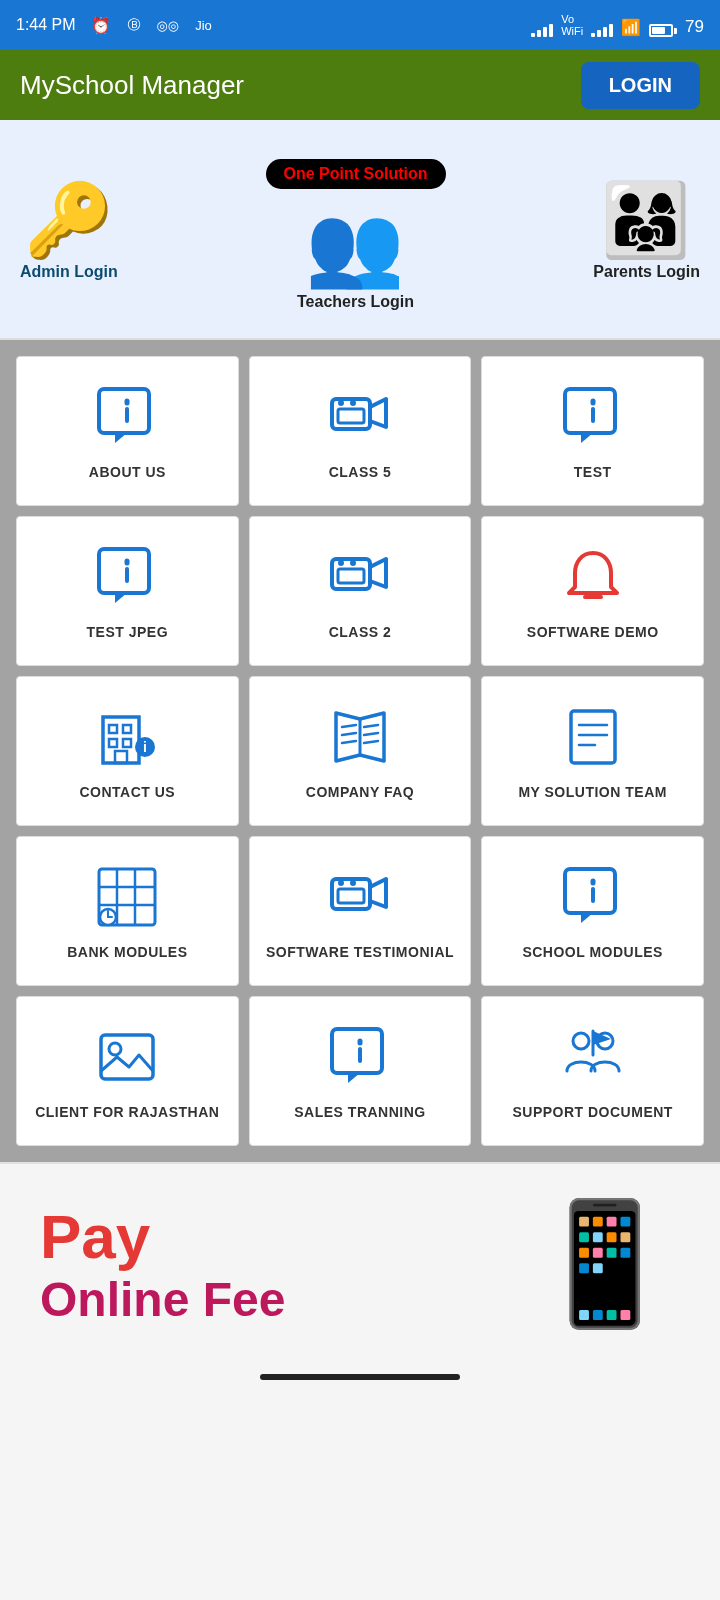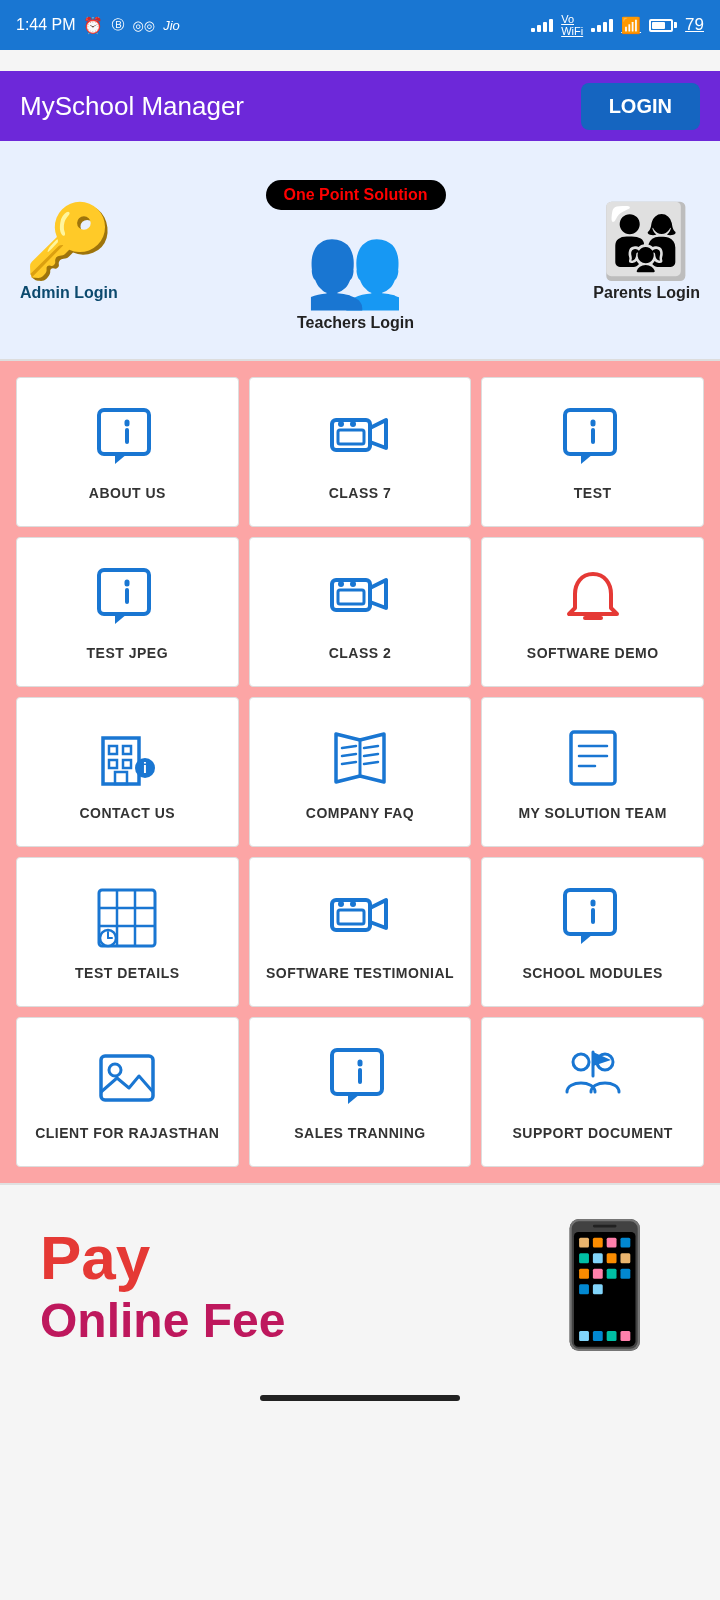--- a/index.html
+++ b/index.html
@@ -16,32 +16,31 @@
       background: #1976d2;
       color: white;
       display: flex;
       justify-content: space-between;
       align-items: center;
       padding: 8px 16px;
       height: 50px;
       font-size: 16px;
       font-weight: 500;
     }
-    .status-left { display: flex; align-items: center; gap: 8px; }
-    .status-right { display: flex; align-items: center; gap: 8px; font-size: 14px; text-decoration: underline; }
+    .status-left { display: flex; align-items: center; gap: 16px; }
+    .status-right { display: flex; align-items: flex-end; gap: 8px; font-size: 14px; }
 
     
     .header {
-      background: #6d28d9;
+      background: #4d7c0f;
       display: flex;
       justify-content: space-between;
       align-items: center;
       padding: 25px 20px;
       height: 70px;
-      margin-top: 21px;
     }
     .header-title {
       color: white;
       font-size: 26px;
       font-weight: 500;
     }
     .login-btn {
       background: #1565c0;
       color: white;
       border: none;
@@ -84,21 +83,21 @@
       font-size: 16px;
       font-weight: bold;
       padding: 6px 18px;
       border-radius: 20px;
       margin-bottom: 6px;
       white-space: nowrap;
     }
 
     
     .grid-section {
-      background: #fca5a5;
+      background: #a3a3a3;
       padding: 16px;
     }
     .grid {
       display: grid;
       grid-template-columns: 1fr 1fr 1fr;
       gap: 10px;
     }
     .grid-item {
       border: 1.5px solid #ddd;
       border-radius: 4px;
@@ -201,21 +200,21 @@
   </style>
 </head>
 <body>
 
 <div class="status-bar">
   <div class="status-left">
     <span>1:44 PM</span>
     <span>⏰</span>
     <span style="font-size:13px;">Ⓑ</span>
     <span style="font-size:13px;">◎◎</span>
-    <span style="font-size:13px;font-style:italic;">Jio</span>
+    <span style="font-size:13px;">Jio</span>
   </div>
   <div class="status-right">
     <div class="signal-bars">
       <div class="bar" style="height:4px;"></div>
       <div class="bar" style="height:7px;"></div>
       <div class="bar" style="height:10px;"></div>
       <div class="bar" style="height:13px;"></div>
     </div>
     <span style="font-size:11px;">Vo<br>WiFi</span>
     <div class="signal-bars">
@@ -279,21 +278,21 @@
       <div class="grid-item">
         <div class="grid-icon">
           <svg width="64" height="64" viewBox="0 0 64 64">
         <rect x="4" y="14" width="38" height="30" rx="4" ry="4" fill="none" stroke="#1976d2" stroke-width="4"></rect>
         <circle cx="13" cy="18" r="3" fill="#1976d2"></circle>
         <circle cx="25" cy="18" r="3" fill="#1976d2"></circle>
         <polyline points="42,22 58,14 58,42 42,36" fill="none" stroke="#1976d2" stroke-width="4" stroke-linejoin="round"></polyline>
         <rect x="10" y="24" width="26" height="14" rx="2" fill="none" stroke="#1976d2" stroke-width="3"></rect>
       </svg>
         </div>
-        <div class="grid-label">CLASS 7</div>
+        <div class="grid-label">CLASS 5</div>
       </div>
       <div class="grid-item">
         <div class="grid-icon">
           <svg width="64" height="64" viewBox="0 0 64 64">
         <rect x="4" y="4" width="50" height="44" rx="5" ry="5" fill="none" stroke="#1976d2" stroke-width="4"></rect>
         <line x1="32" y1="16" x2="32" y2="18" stroke="#1976d2" stroke-width="5" stroke-linecap="round"></line>
         <line x1="32" y1="24" x2="32" y2="36" stroke="#1976d2" stroke-width="4" stroke-linecap="round"></line>
         <polyline points="20,48 20,58 32,48" fill="#1976d2" stroke="none"></polyline>
       </svg>
         </div>
@@ -378,21 +377,21 @@
         <rect x="4" y="4" width="56" height="56" rx="3" fill="none" stroke="#1976d2" stroke-width="3"></rect>
         <line x1="4" y1="22" x2="60" y2="22" stroke="#1976d2" stroke-width="2.5"></line>
         <line x1="4" y1="40" x2="60" y2="40" stroke="#1976d2" stroke-width="2.5"></line>
         <line x1="22" y1="4" x2="22" y2="60" stroke="#1976d2" stroke-width="2.5"></line>
         <line x1="40" y1="4" x2="40" y2="60" stroke="#1976d2" stroke-width="2.5"></line>
         <circle cx="13" cy="52" r="8" fill="white" stroke="#1976d2" stroke-width="2.5"></circle>
         <line x1="13" y1="52" x2="13" y2="46" stroke="#1976d2" stroke-width="2" stroke-linecap="round"></line>
         <line x1="13" y1="52" x2="17" y2="52" stroke="#1976d2" stroke-width="2" stroke-linecap="round"></line>
       </svg>
         </div>
-        <div class="grid-label">TEST DETAILS</div>
+        <div class="grid-label">BANK MODULES</div>
       </div>
       <div class="grid-item">
         <div class="grid-icon">
           <svg width="64" height="64" viewBox="0 0 64 64">
         <rect x="4" y="14" width="38" height="30" rx="4" ry="4" fill="none" stroke="#1976d2" stroke-width="4"></rect>
         <circle cx="13" cy="18" r="3" fill="#1976d2"></circle>
         <circle cx="25" cy="18" r="3" fill="#1976d2"></circle>
         <polyline points="42,22 58,14 58,42 42,36" fill="none" stroke="#1976d2" stroke-width="4" stroke-linejoin="round"></polyline>
         <rect x="10" y="24" width="26" height="14" rx="2" fill="none" stroke="#1976d2" stroke-width="3"></rect>
       </svg>

